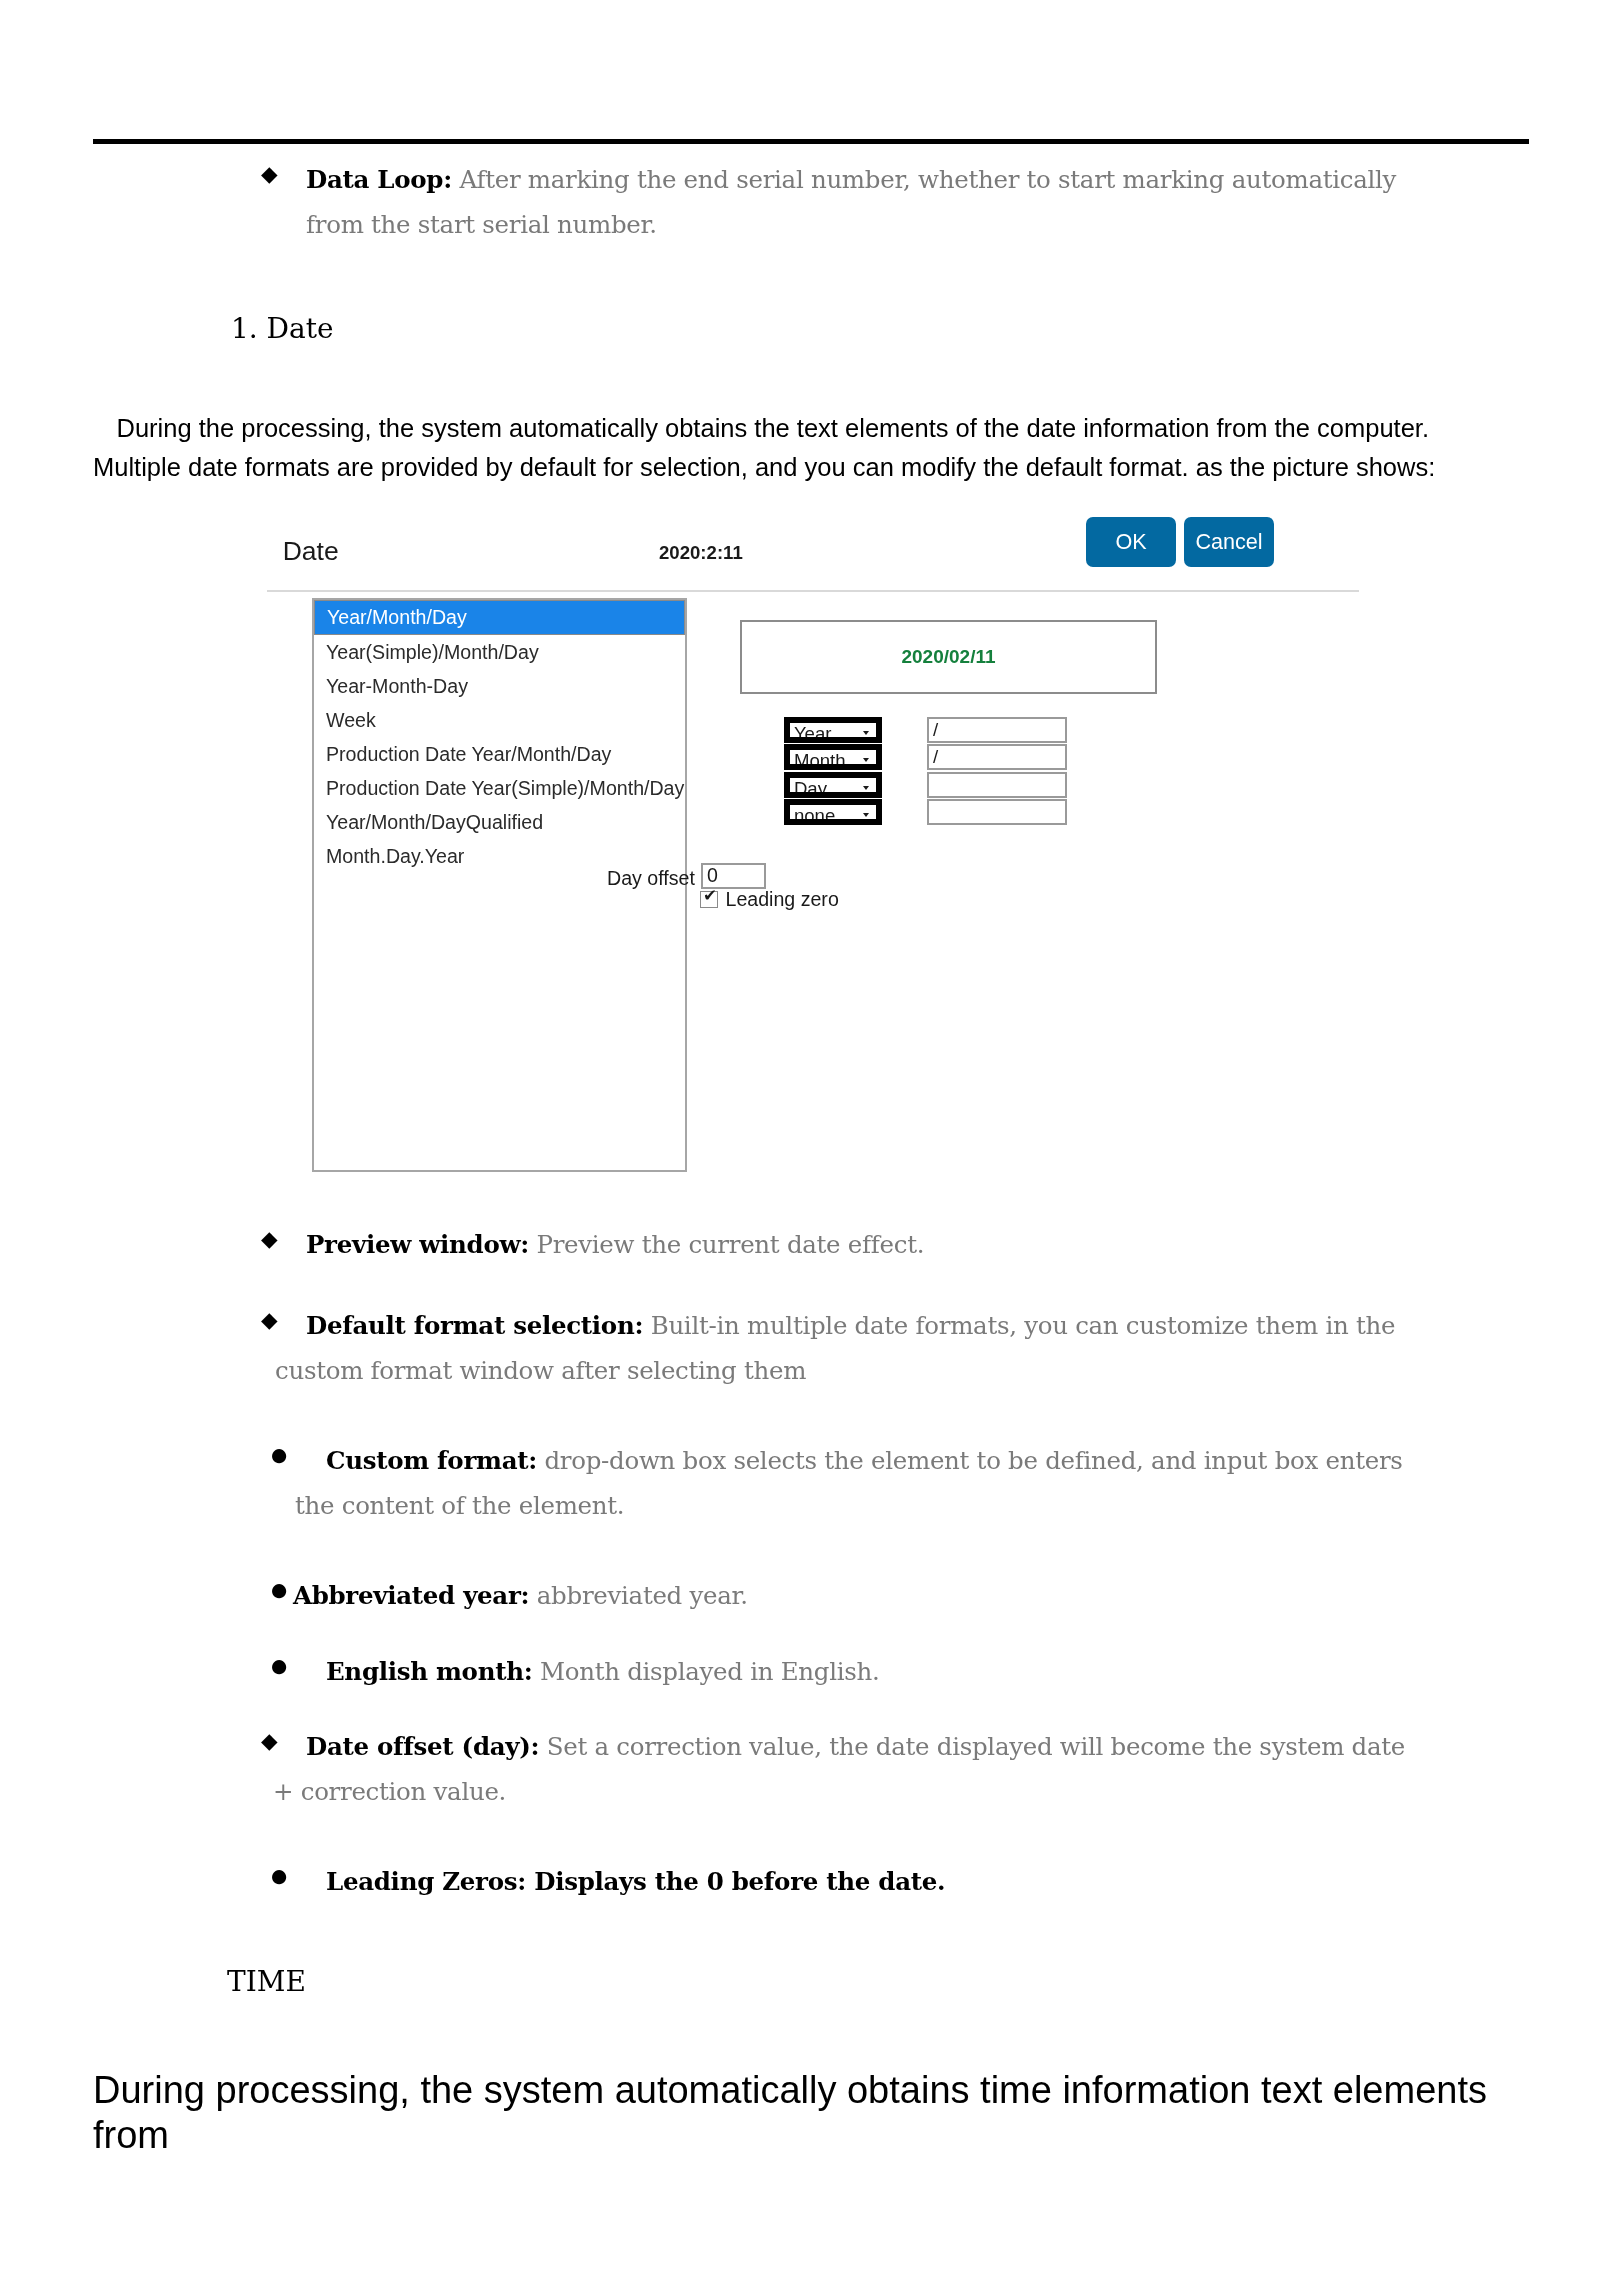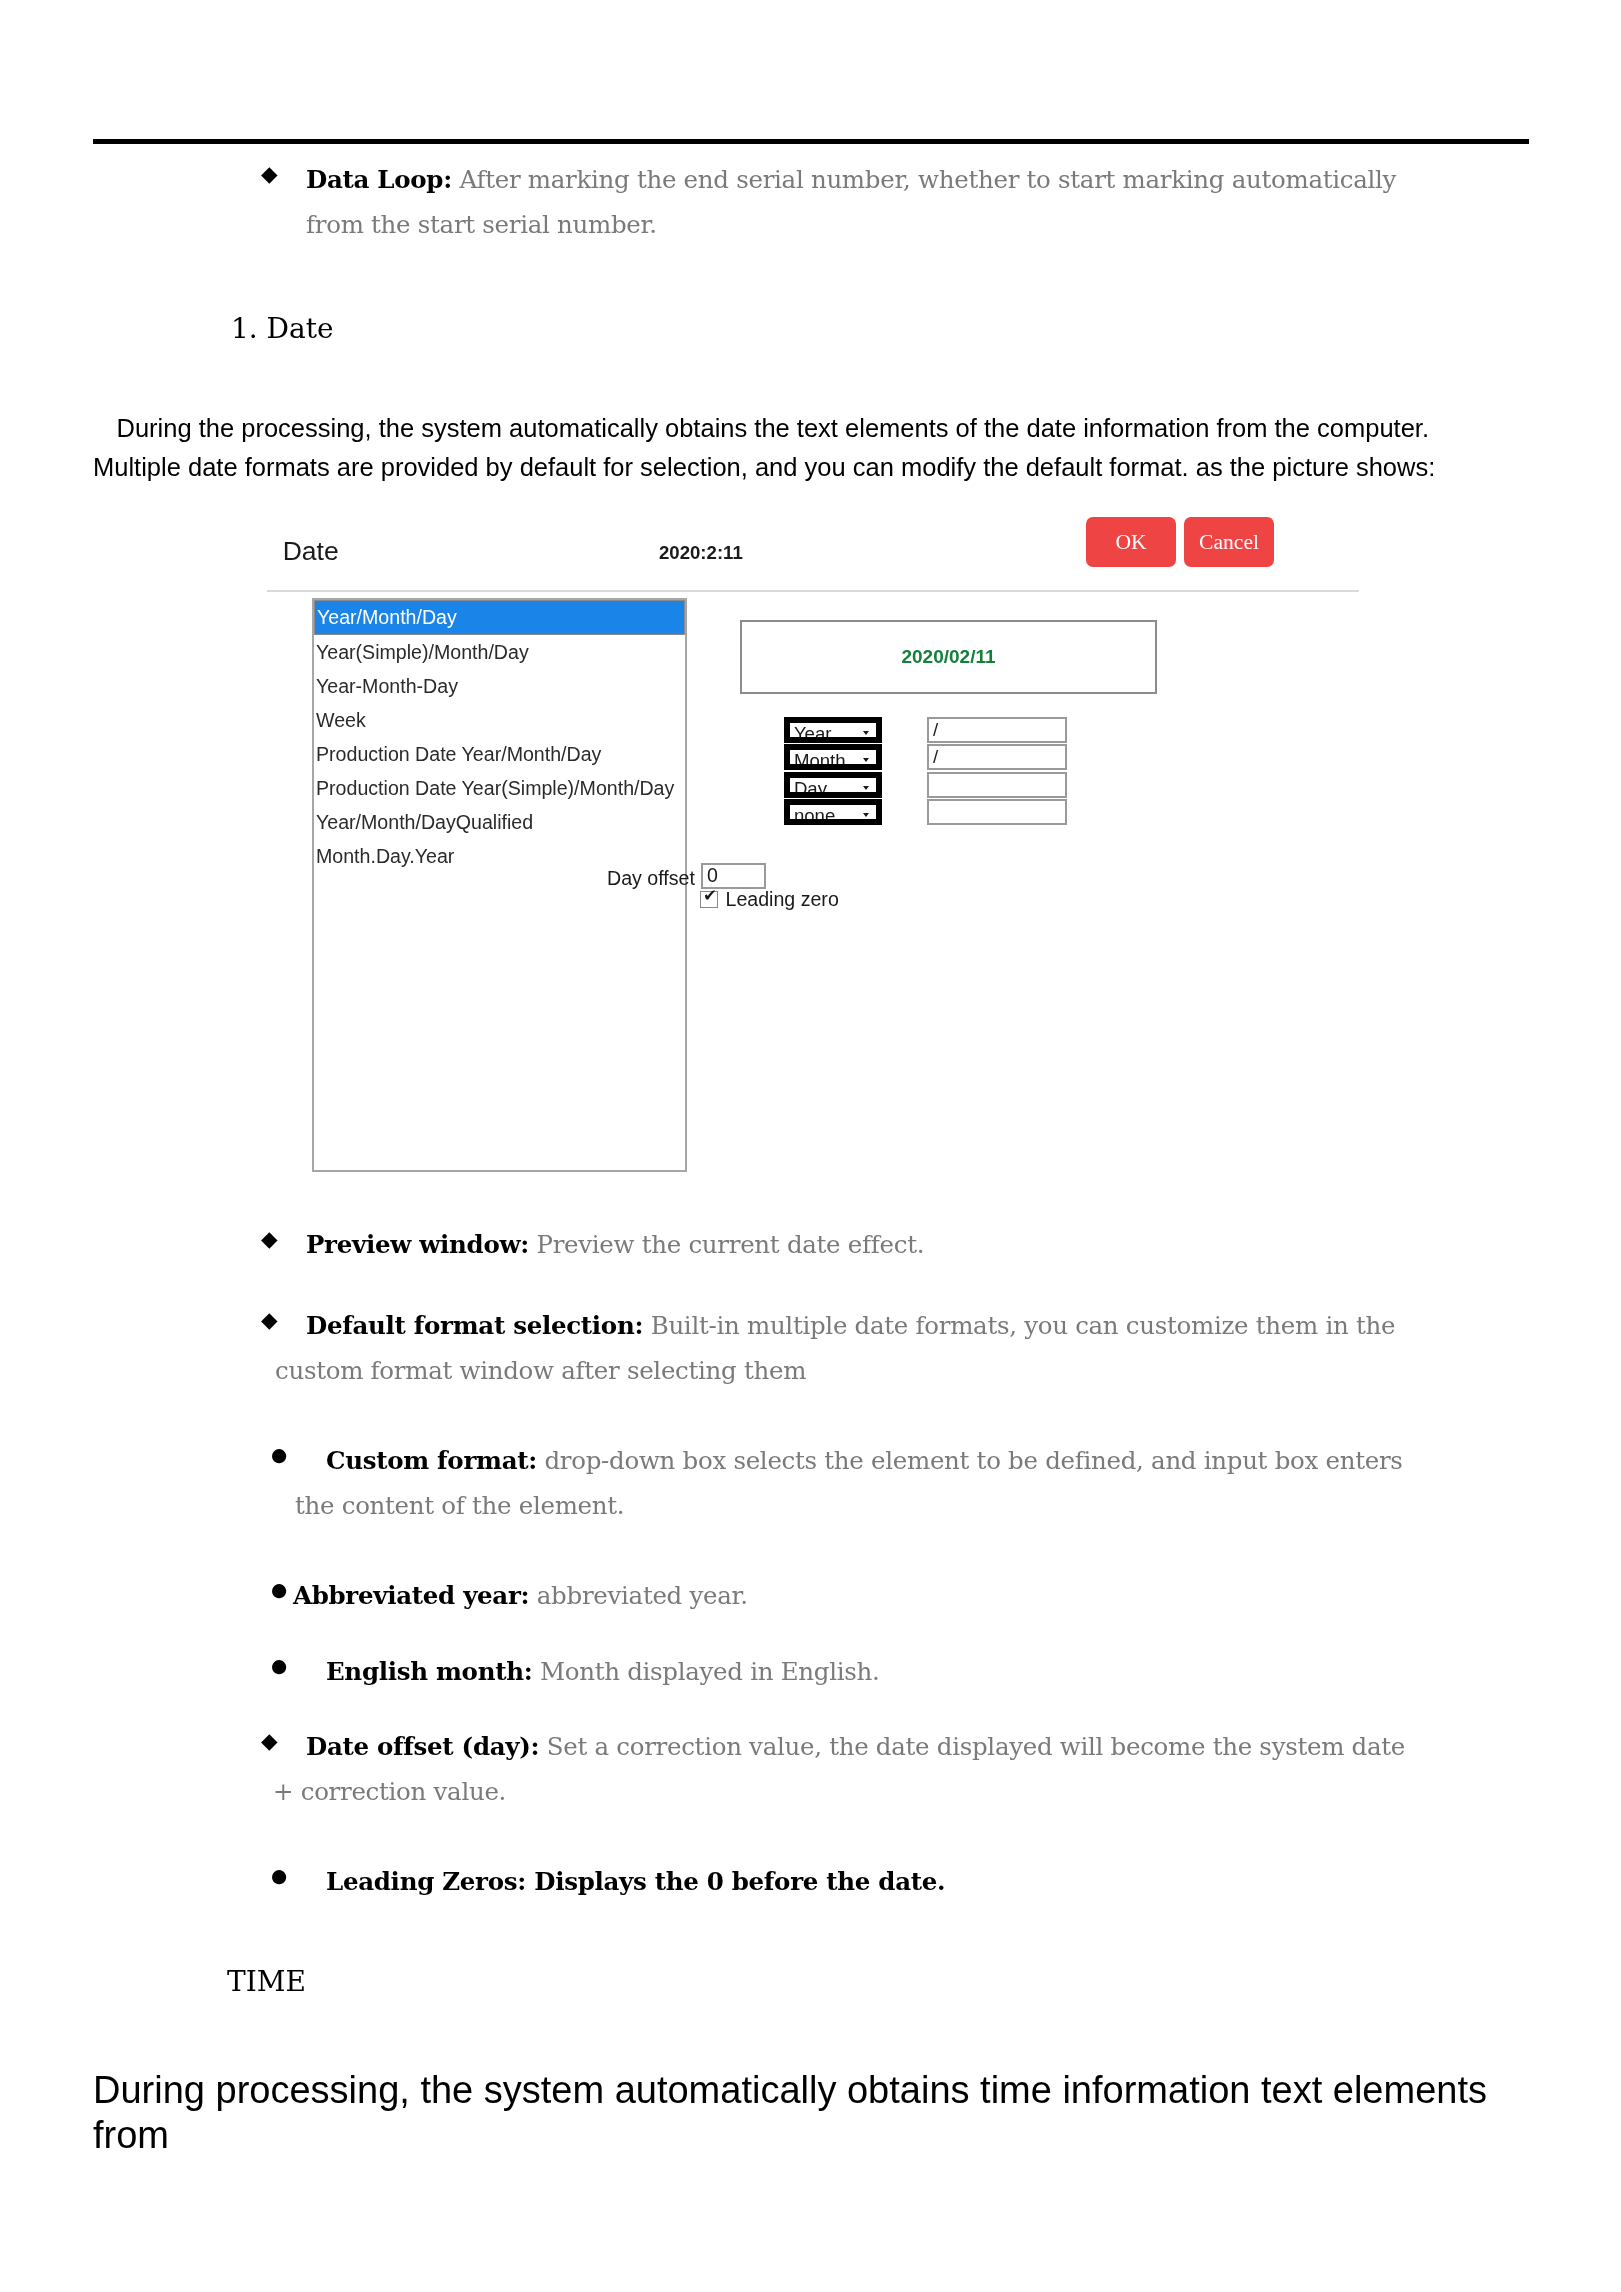--- a/index.html
+++ b/index.html
@@ -70,24 +70,24 @@
     position:absolute; left:15.7px; top:18.6px;
     font-size:26.5px; color:#1a1a1a;
   }
   #dlg-date-label {
     position:absolute; left:392px; top:24.5px;
     font-size:18.6px; font-weight:bold; color:#1a1a1a;
   }
   .dlg-btn {
     position:absolute; top:0px;
     width:90px; height:50px;
-    background:#ef4444;
+    background:#0369a1;
     border:none; border-radius:6.9px;
     color:#ffffff;
-    font-family:Liberation Serif, serif;
+    font-family:Liberation Sans, sans-serif;
     font-size:21.6px;
     cursor:pointer;
     padding:0;
   }
   #btn-ok { left:819px; }
   #btn-cancel { left:917px; }
 
   #dlg-divider {
     position:absolute;
     left:0px; top:73px; width:1092px; height:2px;
@@ -100,21 +100,21 @@
     left:45px; top:81px;
     width:375px; height:574px;
     border:2px solid #a6a6a6;
     background:#ffffff;
     box-sizing:border-box;
     overflow:hidden;
   }
   .fmt-item {
     height:34px;
     line-height:34px;
-    padding-left:2px;
+    padding-left:12px;
     font-size:19.6px;
     color:#2b2b2b;
     white-space:nowrap;
     cursor:pointer;
     box-sizing:border-box;
   }
   .fmt-item.selected {
     background:#1a84e8;
     color:#ffffff;
     border:1px solid #8a8a8a;

